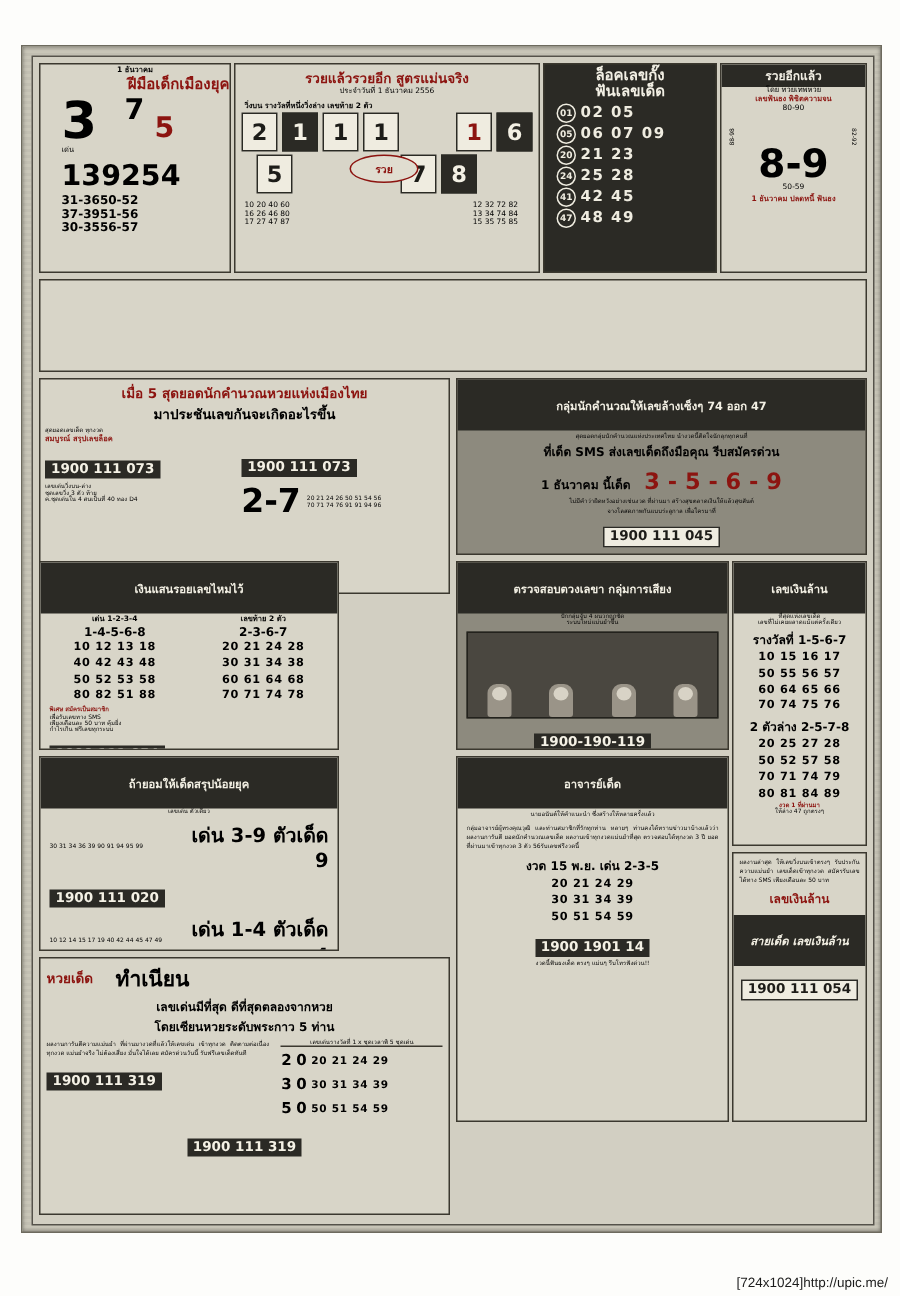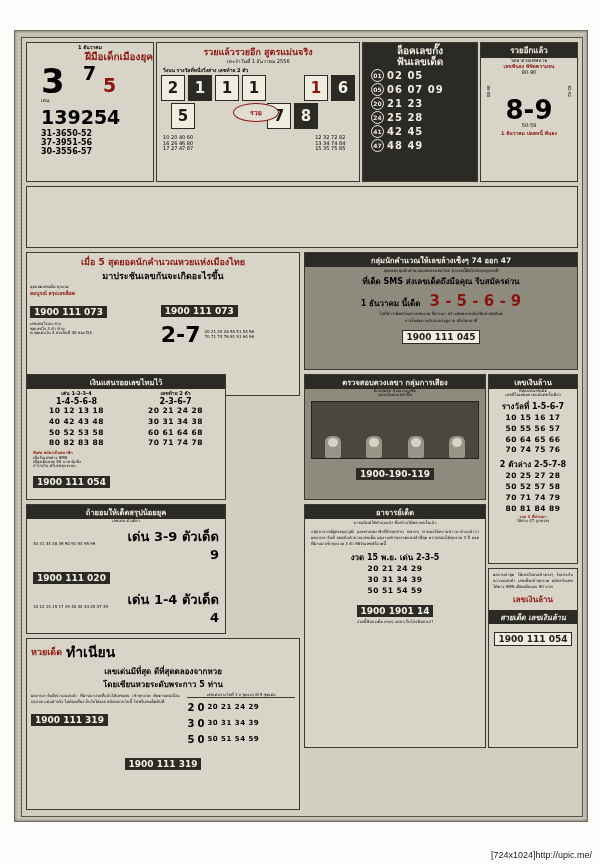--- a/index.html
+++ b/index.html
@@ -82,21 +82,21 @@
   .phone{
     background:#2b2a25;color:#f4f1e5;font-weight:bold;
     display:inline-block;padding:1px 4px;font-size:9px;
   }
   .phonewhite{
     background:#efece0;color:#1d1c18;font-weight:bold;
     display:inline-block;padding:1px 4px;font-size:9px;border:1px solid #2b2a25;
   }
   .hdrbar{
     background:#2b2a25;color:#f3f0e4;font-size:7.5px;font-weight:bold;
-    text-align:center;padding:1px 0;
+    text-align:center;padding:11px 0;
   }
   .numlist{font-size:7.5px;font-weight:bold;line-height:1.45;letter-spacing:.5px;}
   .big2{font-size:13px;font-weight:bold;}
   .photo{
     background:#4a4740;
     border:1px solid #23221d;
   }
   .photo .faces{
     display:flex;height:100%;align-items:flex-end;justify-content:space-around;
   }
@@ -303,21 +303,21 @@
       <div class="panel" style="left:4px;top:336px;width:200px;height:126px;">
         <div class="hdrbar">เงินแสนรอยเลขไหมไว้</div>
         <div style="display:flex;">
           <div style="width:50%;padding:2px 4px;">
             <div class="tiny c" style="font-weight:bold;">เด่น 1-2-3-4</div>
             <div class="c" style="font-size:8px;font-weight:bold;">1-4-5-6-8</div>
             <div class="numlist c">
               <div>10 12 13 18</div>
               <div>40 42 43 48</div>
               <div>50 52 53 58</div>
-              <div>80 82 83 88</div>
+              <div>80 82 51 88</div>
             </div>
           </div>
           <div style="width:50%;padding:2px 4px;">
             <div class="tiny c" style="font-weight:bold;">เลขท้าย 2 ตัว</div>
             <div class="c" style="font-size:8px;font-weight:bold;">2-3-6-7</div>
             <div class="numlist c">
               <div>20 21 24 28</div>
               <div>30 31 34 38</div>
               <div>60 61 64 68</div>
               <div>70 71 74 78</div>
@@ -411,21 +411,21 @@
       </div>
 
       <div class="panel" style="left:466px;top:530px;width:90px;height:180px;">
         <div class="xtiny" style="padding:3px 4px;text-align:justify;line-height:1.5;">ผลงานล่าสุด ให้เลขวิ่งบนเข้าตรงๆ รับประกันความแม่นยำ เลขเด็ดเข้าทุกงวด สมัครรับเลขได้ทาง SMS เพียงเดือนละ 50 บาท</div>
         <div class="c red" style="font-size:8px;font-weight:bold;">เลขเงินล้าน</div>
         <div class="hdrbar" style="margin-top:4px;font-style:italic;">สายเด็ด เลขเงินล้าน</div>
         <div class="c" style="margin-top:3px;"><span class="phonewhite">1900 111 054</span></div>
       </div>
 
       <div class="panel" style="left:4px;top:600px;width:274px;height:172px;">
-        <div style="display:flex;align-items:center;gap:4px;padding:2px 4px;">
+        <div style="display:flex;align-items:center;gap:15px;padding:2px 4px;">
           <span class="red" style="font-size:9px;font-weight:bold;">หวยเด็ด</span>
           <span style="font-size:14px;font-weight:bold;">ทำเนียน</span>
         </div>
         <div class="c" style="font-size:8px;font-weight:bold;">เลขเด่นมีที่สุด ดีที่สุดตลองจากหวย</div>
         <div class="c" style="font-size:8px;font-weight:bold;">โดยเซียนหวยระดับพระกาว 5 ท่าน</div>
         <div style="display:flex;">
           <div style="width:58%;padding:2px 4px;">
             <div class="xtiny" style="text-align:justify;line-height:1.5;">ผลงานการันตีความแม่นยำ ที่ผ่านมางวดที่แล้วให้เลขเด่น เข้าทุกงวด ติดตามต่อเนื่องทุกงวด แม่นยำจริง ไม่ต้องเสี่ยง มั่นใจได้เลย สมัครด่วนวันนี้ รับฟรีเลขเด็ดทันที</div>
             <div style="margin-top:3px;"><span class="phone">1900 111 319</span></div>
           </div>

